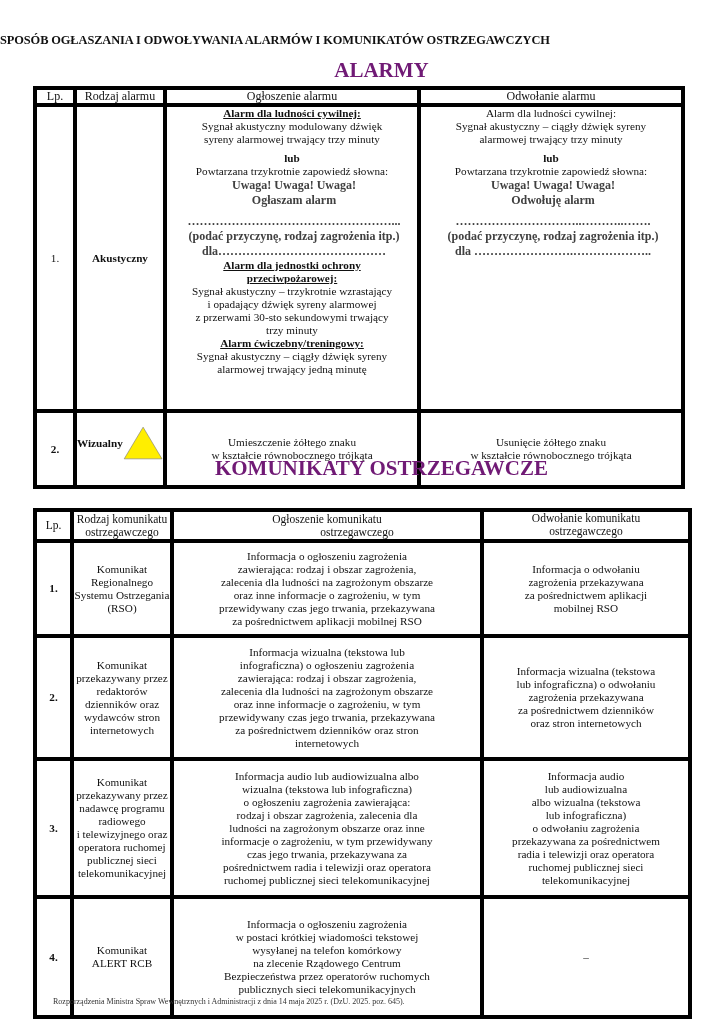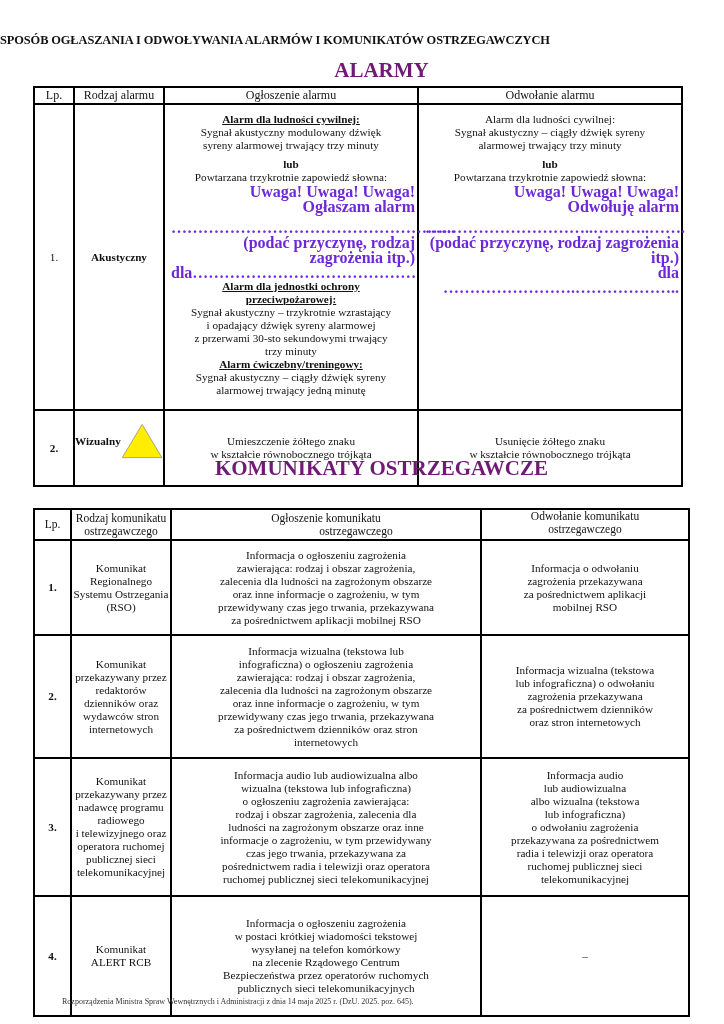--- a/index.html
+++ b/index.html
@@ -9,34 +9,34 @@
     position: absolute; left: 0; top: 33px; width: 724px; 
     font-weight: bold; font-size: 12.4px; letter-spacing: -0.1px;
   }
   .section-title {
     position: absolute; left: 0; width: 707px; text-align: center;
     font-weight: bold; font-size: 21px; color: #701a75; margin-left: 28px;
   }
   .sec-alarmy { top: 58px; }
   .sec-kom { top: 456px; }
   table { position: absolute; border-collapse: collapse; table-layout: fixed; }
-  td, th { border: 2px solid #000000; text-align: center; vertical-align: middle; font-size: 11.2px; line-height: 13px; font-weight: normal; }
+  td, th { border: 4px solid #000000; text-align: center; vertical-align: middle; font-size: 11.2px; line-height: 13px; font-weight: normal; }
   th { font-size: 12px; }
   .t-alarm { left: 33px; top: 86px; width: 648px; }
   .t-alarm th { height: 17px; font-weight: normal; }
   .t-kom { left: 33px; top: 508px; width: 655px; }
   .t-kom th { height: 31px; font-size: 11.5px; line-height: 13px; }
   .bold { font-weight: bold; }
   .u { text-decoration: underline; font-weight: bold; }
-  .red { color: #6d28d9; font-weight: bold; font-size: 16px; line-height: 15px; text-align: right; padding-left: 4px; }
+  .red { color: #404040; font-weight: bold; font-size: 12px; line-height: 15px; text-align: center; padding-left: 4px; }
   .gap { height: 6px; }
-  .cell-block { padding: 0 2px; margin-top: 8px; }
+  .cell-block { padding: 0 2px; }
   .triangle-wrap { display: flex; flex-direction: row; align-items: center; padding-top: 2px; }
   .footer {
-    position: absolute; left: 53px; top: 997px; font-size: 8px; color: #333; margin-left: 9px;
+    position: absolute; left: 53px; top: 997px; font-size: 8px; color: #333;
   }
 </style>
 </head>
 <body>
 
 <div class="page-title">SPOSÓB OGŁASZANIA I ODWOŁYWANIA ALARMÓW I KOMUNIKATÓW OSTRZEGAWCZYCH</div>
 
 <div class="section-title sec-alarmy">ALARMY</div>
 
 <table class="t-alarm">

